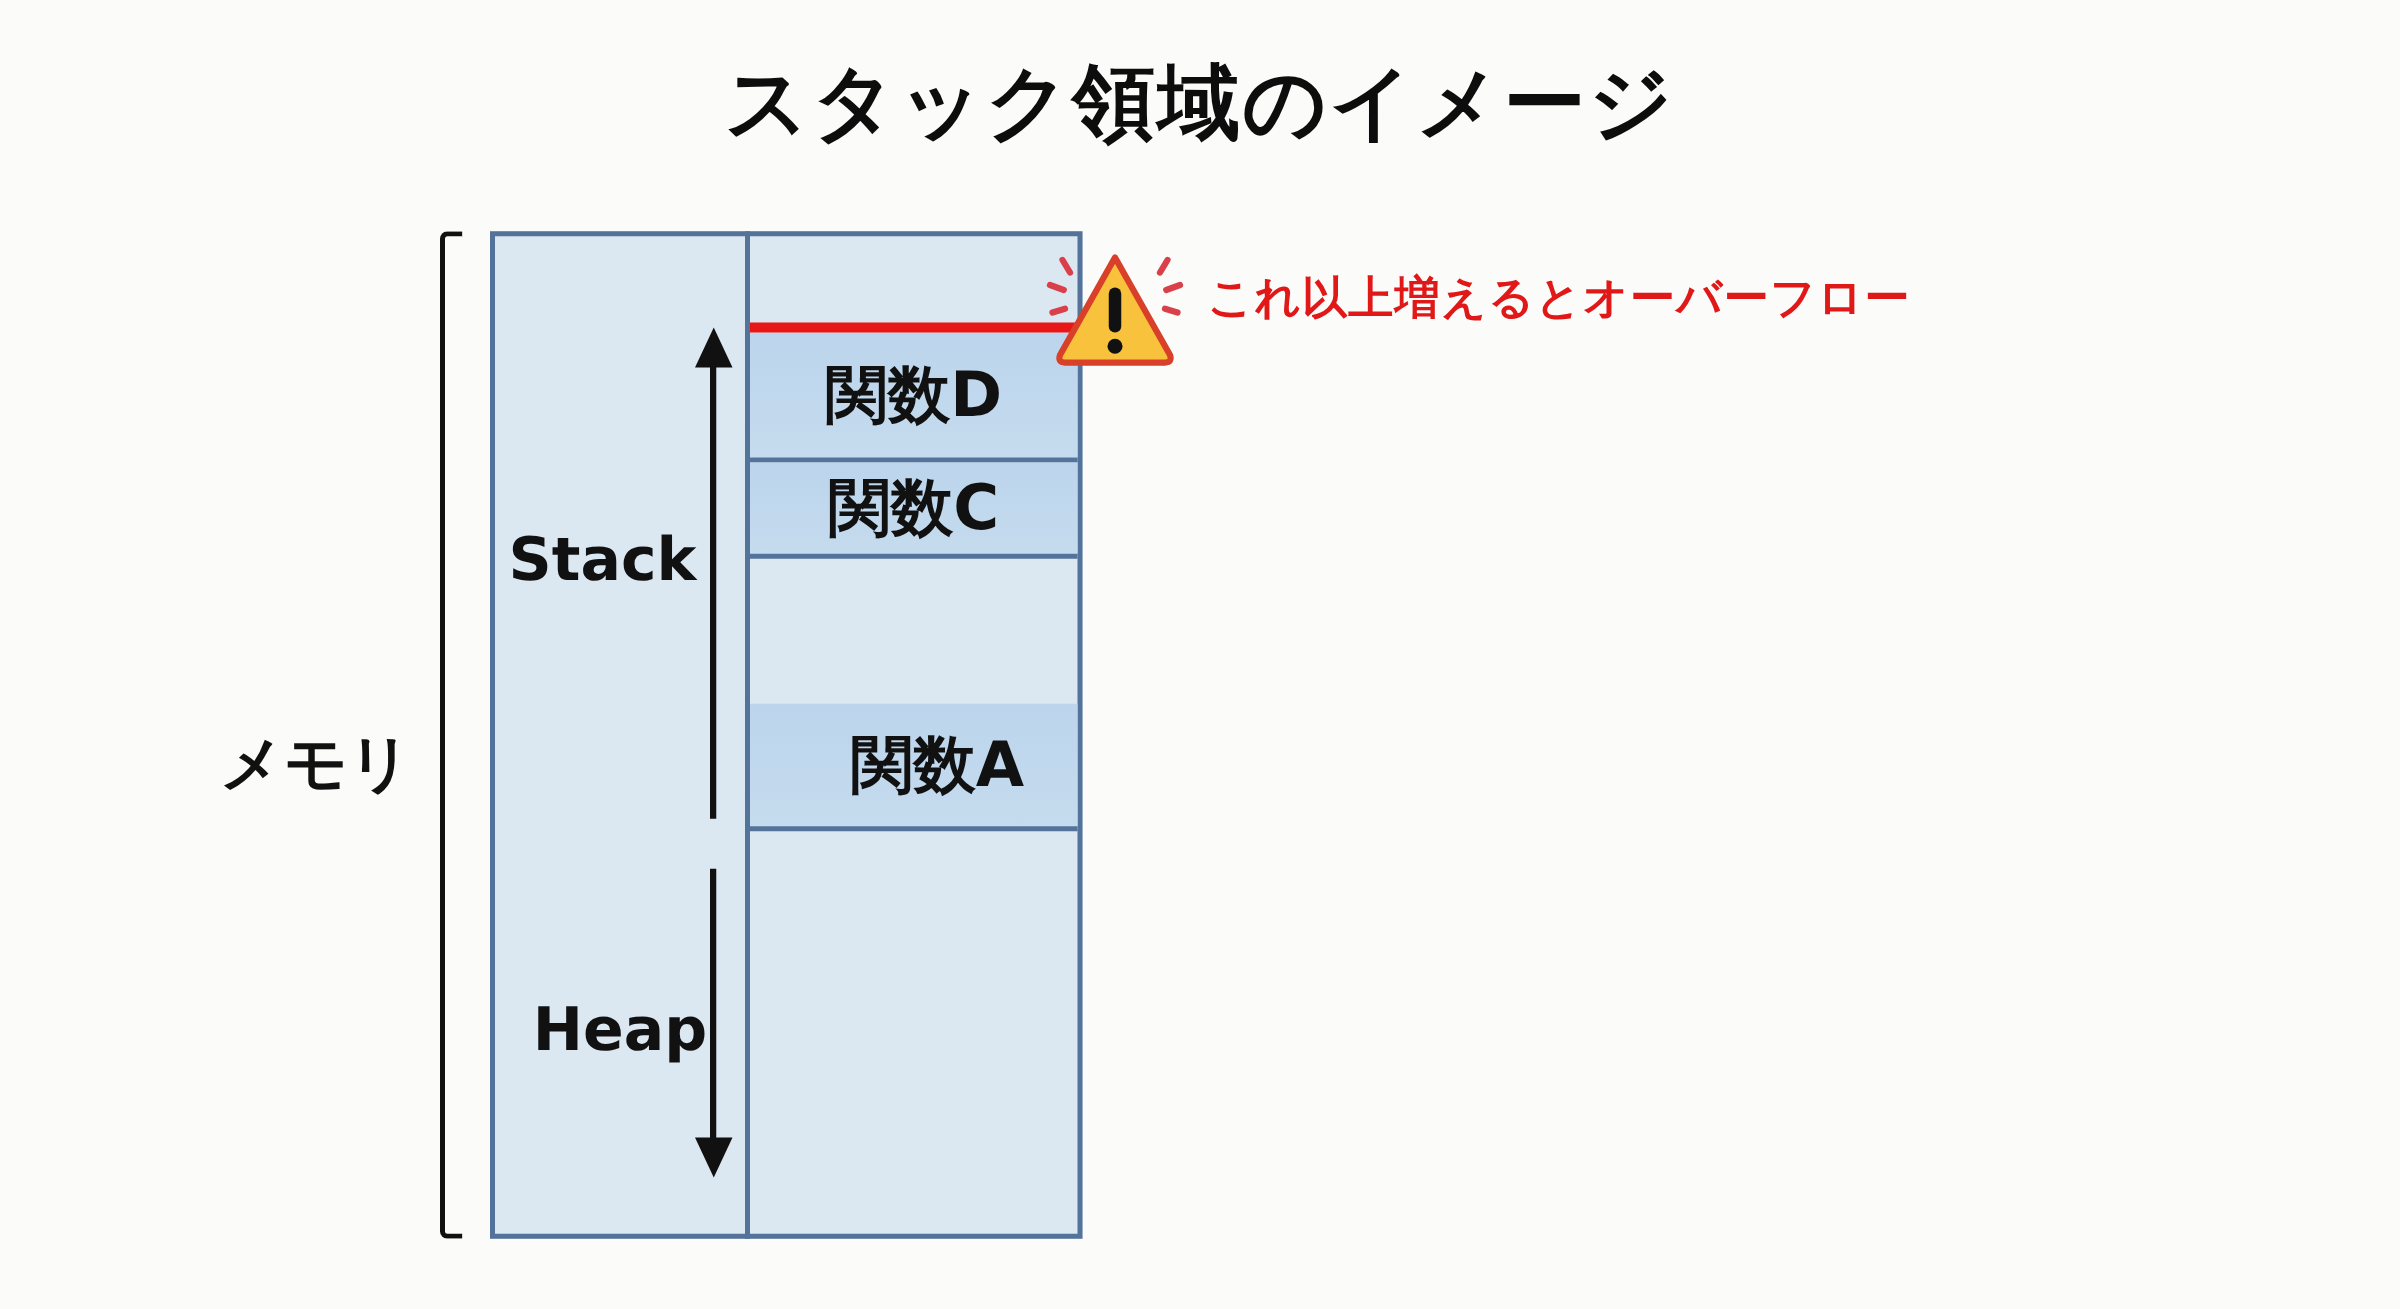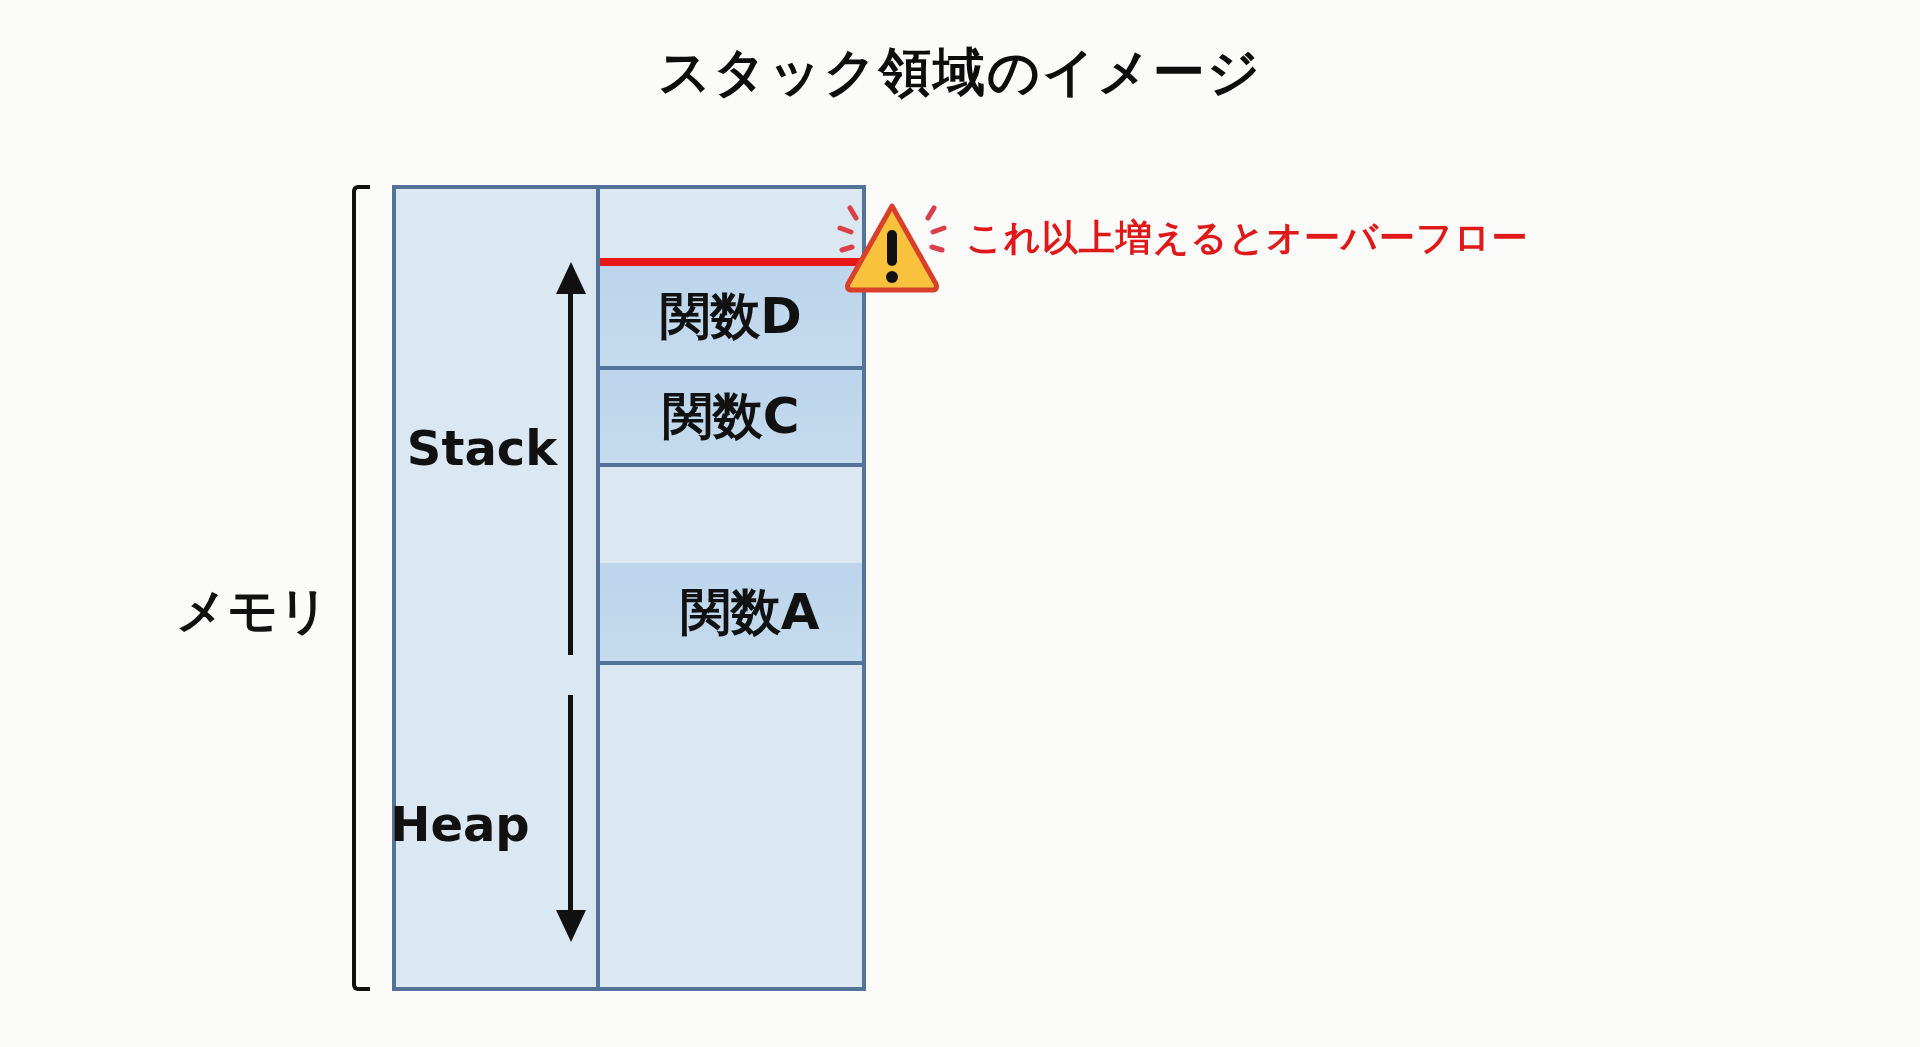--- a/index.html
+++ b/index.html
@@ -4,21 +4,21 @@
 <style>
   html, body { margin:0; padding:0; }
   body {
     width:1920px; height:1047px; position:relative; overflow:hidden;
     background:#fbfbfa;
     font-family:"DejaVu Sans", sans-serif;
     color:#111;
   }
   .title {
     position:absolute; left:0; top:38px; width:1920px; text-align:center;
-    font-size:52px; font-weight:bold; letter-spacing:2px; color:#0d0d0d;
+    font-size:66px; font-weight:bold; letter-spacing:2px; color:#0d0d0d;
   }
   .diagram { position:absolute; left:0; top:0; width:1920px; height:1047px; }
   .mem-label {
     position:absolute; left:176px; top:578px; font-size:50px; font-weight:bold;
   }
   .bracket {
     position:absolute; left:352px; top:185px; width:18px; height:806px;
     border-left:4px solid #111; border-top:4px solid #111; border-bottom:4px solid #111;
     border-radius:6px 0 0 6px; box-sizing:border-box;
   }
@@ -26,36 +26,36 @@
     position:absolute; left:392px; top:185px; width:474px; height:806px;
     border:4px solid #53739a; box-sizing:border-box; background:#dbe7f1;
   }
   .divider {
     position:absolute; left:596px; top:185px; width:4px; height:806px; background:#53739a;
   }
   .region-label {
     position:absolute; font-size:48px; font-weight:bold; width:190px; text-align:center;
   }
   .stack-label { left:387px; top:420px; }
-  .heap-label { left:365px; top:796px; }
+  .heap-label { left:401px; top:796px; }
   .arrow-shaft { position:absolute; left:568px; width:5px; background:#111; }
   .up-shaft { top:290px; height:365px; }
   .down-shaft { top:695px; height:225px; }
   .arrowhead { position:absolute; left:556px; width:0; height:0; border-left:15px solid transparent; border-right:15px solid transparent; }
   .up-head { top:262px; border-bottom:32px solid #111; }
   .down-head { top:910px; border-top:32px solid #111; }
   .frame {
     position:absolute; left:600px; width:262px; box-sizing:border-box;
     background:linear-gradient(180deg,#bcd5ec,#c5dbee);
     border-bottom:4px solid #53739a;
     display:flex; align-items:center; justify-content:center;
     font-size:50px; font-weight:bold; color:#111;
   }
   .frame-d { top:266px; height:104px; }
-  .frame-c { top:370px; height:97px; }
+  .frame-c { top:370px; height:77px; }
   .frame-b { top:467px; height:96px; }
   .frame-a { top:563px; height:102px;padding-left:38px; }
   .limit-line {
     position:absolute; left:600px; top:258px; width:262px; height:8px; background:#e81616;
   }
   .warn-icon { position:absolute; left:836px; top:196px; width:112px; height:100px; }
   .warn-text {
     position:absolute; left:966px; top:214px; font-size:36px; font-weight:bold; color:#e01818;
     letter-spacing:1px;
   }

